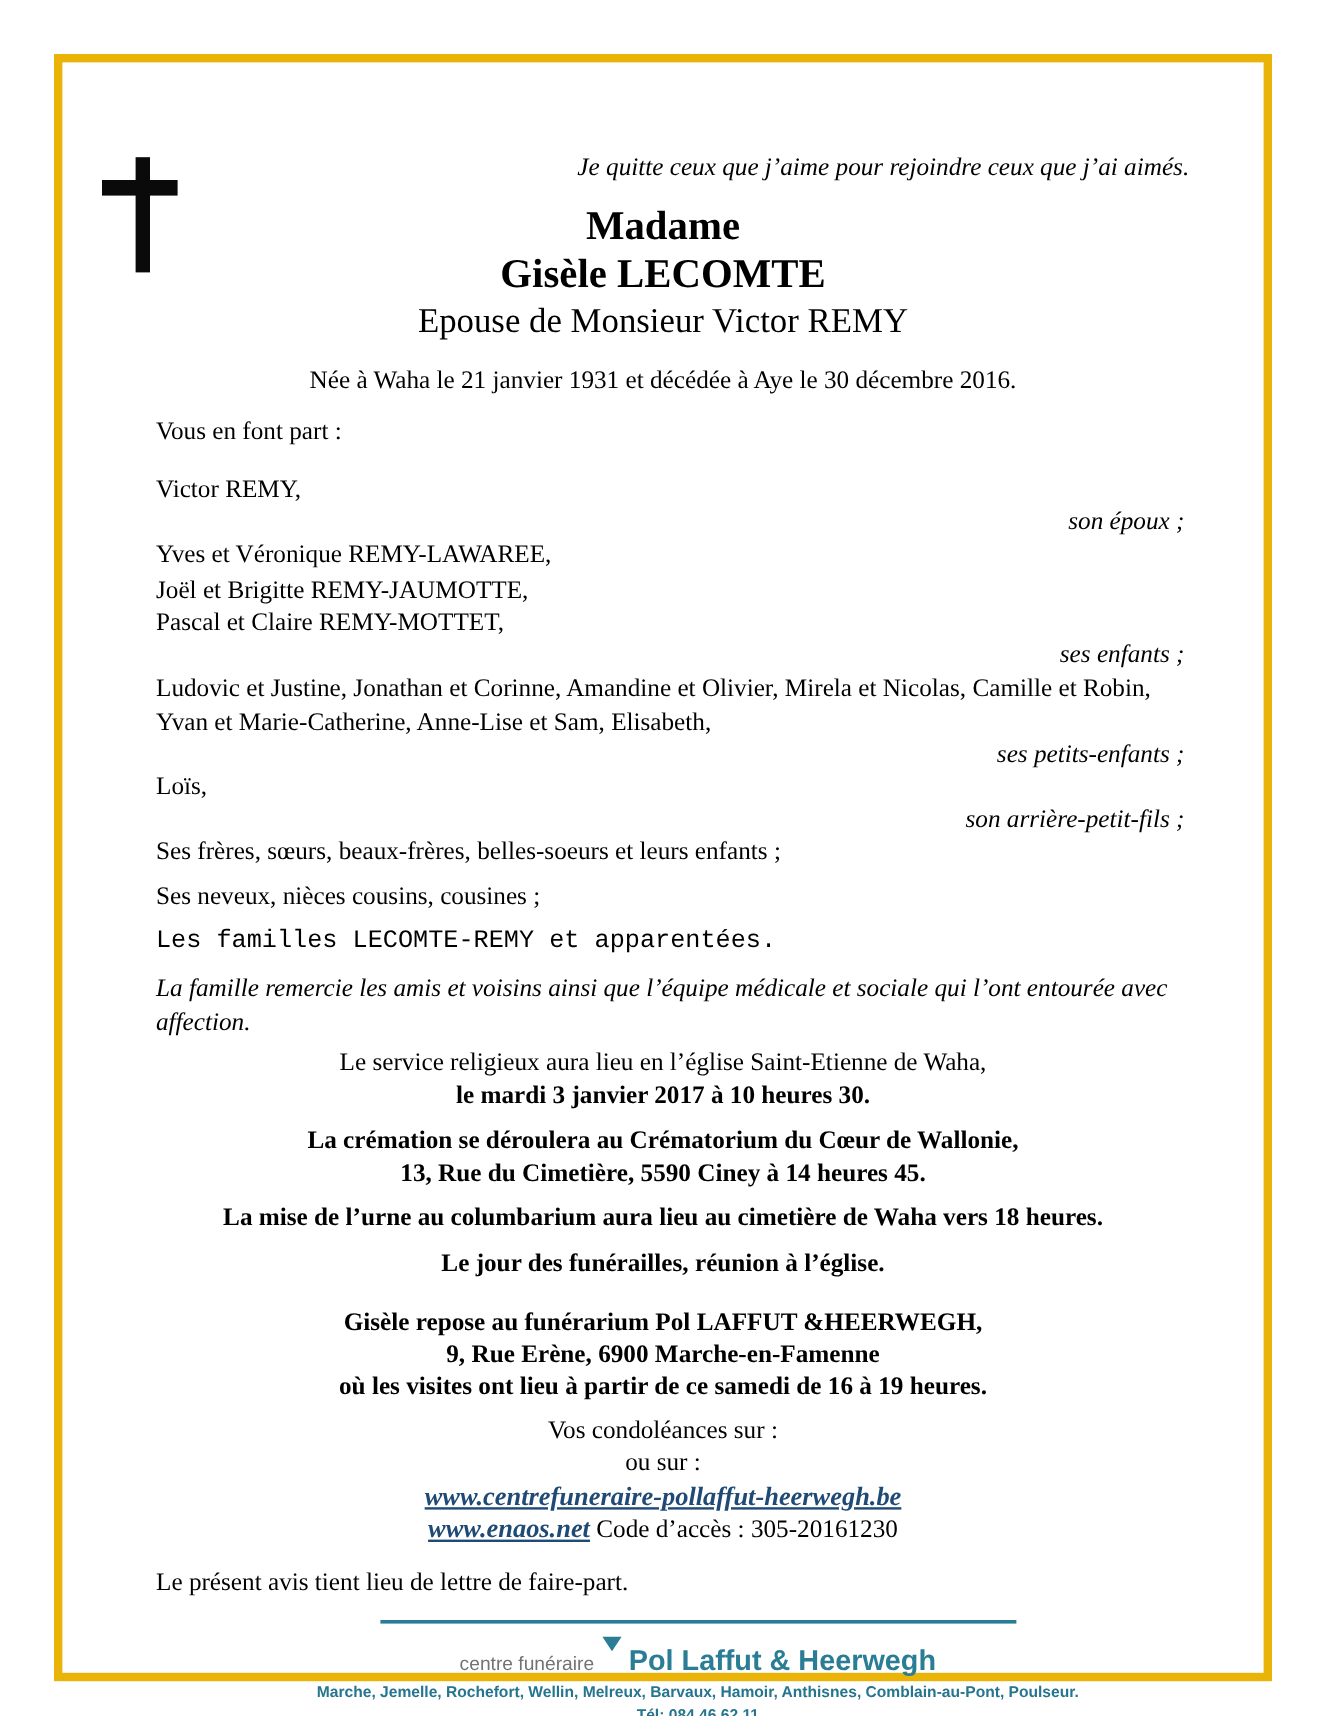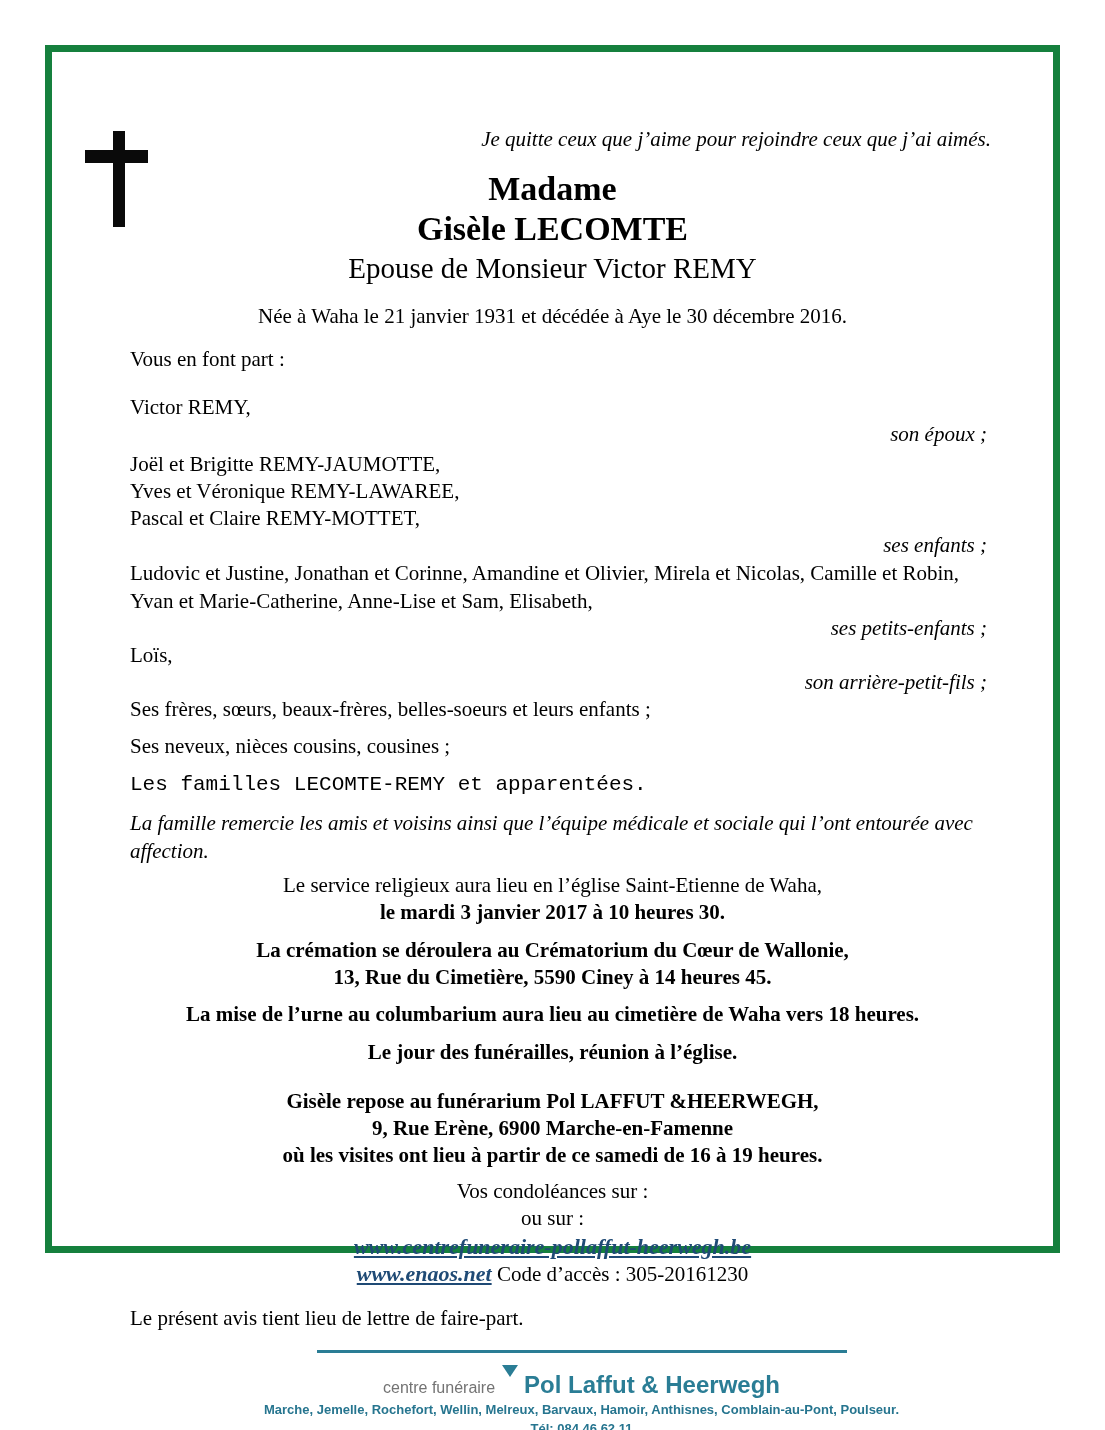--- a/index.html
+++ b/index.html
@@ -2,22 +2,22 @@
 <html><head>
 <meta charset="utf-8">
 <style>
   html,body{margin:0;padding:0;background:#ffffff;}
   body{
     width:1105px;height:1430px;position:relative;
     font-family:"Liberation Serif", serif;color:#000;
     -webkit-font-smoothing:antialiased;
   }
   .frame{
-    position:absolute;left:45px;top:45px;width:1015px;height:1208px;
-    border:7px solid #15803d;box-sizing:border-box;background:#fff;
+    position:absolute;left:45px;top:45px;width:1015px;height:1356px;
+    border:7px solid #eab308;box-sizing:border-box;background:#fff;
   }
   .content{position:relative;width:100%;height:100%;}
   
   .cross{position:absolute;left:33px;top:5px;width:63px;height:96px;}
   .cross .v{position:absolute;left:28px;top:0;width:12px;height:96px;background:#0a0a0a;}
   .cross .h{position:absolute;left:0;top:19px;width:63px;height:13px;background:#0a0a0a;}
   
   p{margin:0;font-size:21px;line-height:27px;}
   .quote{margin-top:74px;text-align:right;padding-right:62px;font-style:italic;font-size:21px;}
   .title1{margin-top:16px;text-align:center;font-weight:bold;font-size:34px;line-height:40px;}
@@ -60,22 +60,22 @@
     <p class="subtitle">Epouse de Monsieur Victor REMY</p>
 
     <p class="center" style="margin-top:18px;">Née à Waha le 21 janvier 1931 et décédée à Aye le 30 décembre 2016.</p>
 
     <div class="leftcol">
       <p style="margin-top:16px;">Vous en font part :</p>
 
       <p style="margin-top:21px;">Victor REMY,</p>
       <p class="relation">son époux ;</p>
 
+      <p>Yves et Véronique REMY-LAWAREE,</p>
       <p style="margin-top:3px;">Joël et Brigitte REMY-JAUMOTTE,</p>
-      <p>Yves et Véronique REMY-LAWAREE,</p>
       <p>Pascal et Claire REMY-MOTTET,</p>
       <p class="relation">ses enfants ;</p>
 
       <p style="margin-top:0;line-height:28px;">Ludovic et Justine, Jonathan et Corinne, Amandine et Olivier, Mirela et Nicolas, Camille et Robin, Yvan et Marie-Catherine, Anne-Lise et Sam, Elisabeth,</p>
       <p class="relation">ses petits-enfants ;</p>
 
       <p style="margin-top:0;">Loïs,</p>
       <p class="relation">son arrière-petit-fils ;</p>
 
       <p style="margin-top:0;">Ses frères, sœurs, beaux-frères, belles-soeurs et leurs enfants ;</p>

